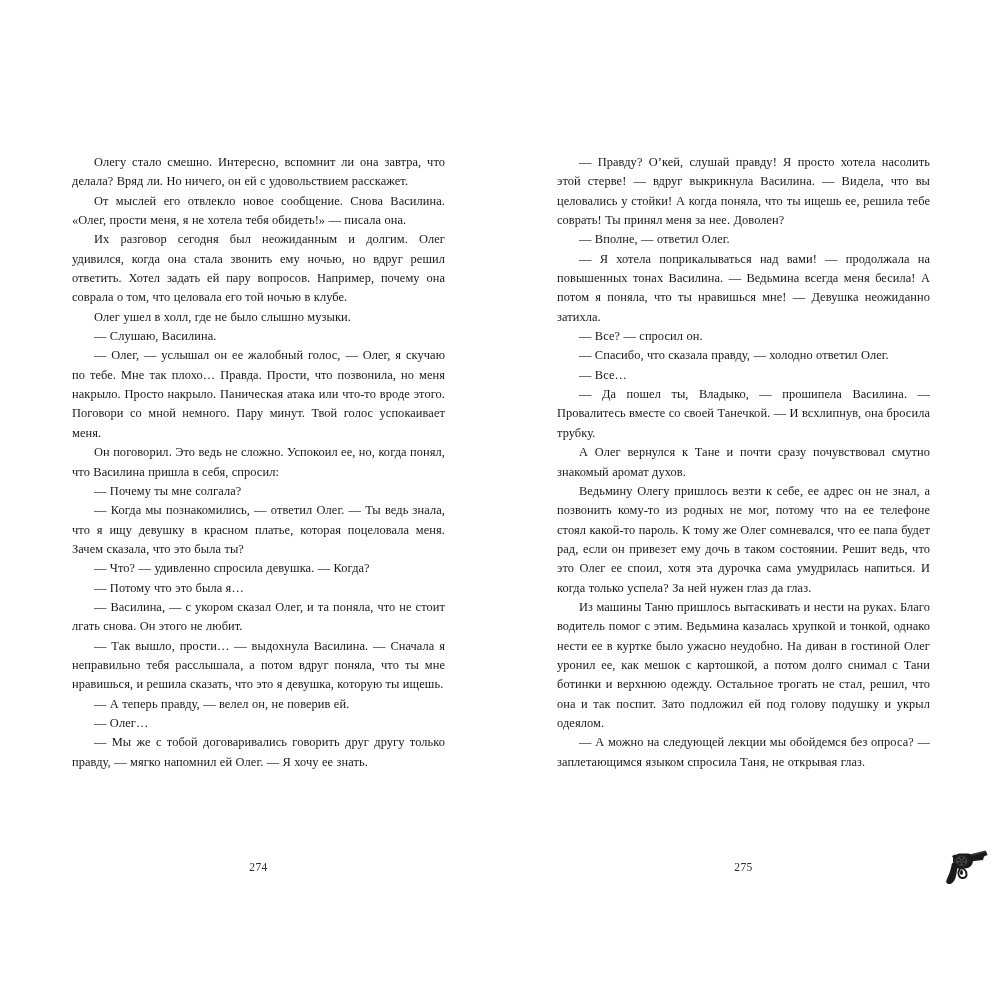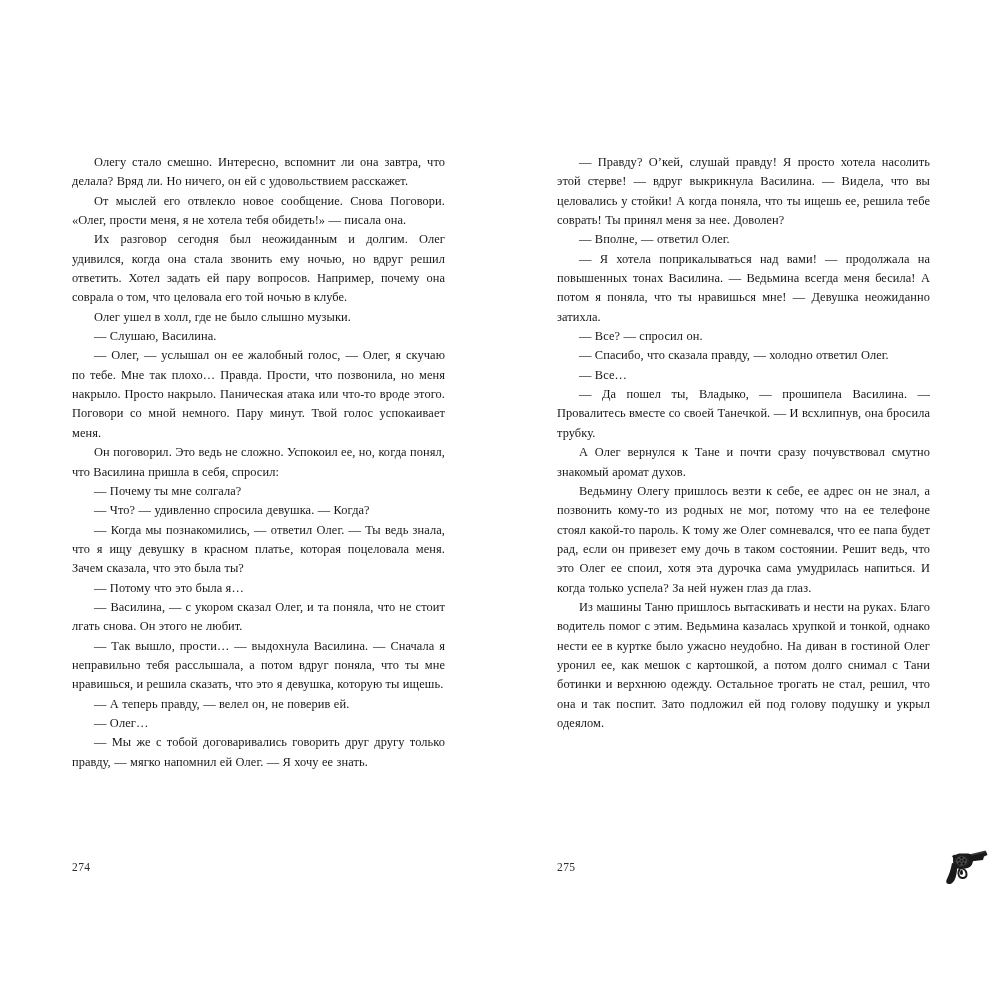--- a/index.html
+++ b/index.html
@@ -51,21 +51,21 @@
   .textblock p {
     margin: 0;
     text-indent: 22px;
   }
 
   .folio {
     position: absolute;
     bottom: 0;
     font-size: 11.5px;
     color: #2b2b2b;
-    text-align: left;
+    text-align: center;
     letter-spacing: 0.4px;
   }
   .page-left .folio  { left: 72px;  width: 373px; top: 861px; }
   .page-right .folio { left: 57px;  width: 373px; top: 861px; }
 
   .revolver {
     position: absolute;
     left: 438px;
     top: 845px;
     width: 54px;
@@ -83,29 +83,29 @@
   }
 </style>
 </head>
 <body>
 
 <div class="spread">
 
   <div class="page page-left">
     <div class="textblock">
       <p>Олегу стало смешно. Интересно, вспомнит ли она завтра, что делала? Вряд ли. Но ничего, он ей с удовольствием расскажет.</p>
-      <p>От мыслей его отвлекло новое сообщение. Снова Поговори. «Олег, прости меня, я не хотела тебя обидеть!» — писала она.</p>
+      <p>От мыслей его отвлекло новое сообщение. Снова Василина. «Олег, прости меня, я не хотела тебя обидеть!» — писала она.</p>
       <p>Их разговор сегодня был неожиданным и долгим. Олег удивился, когда она стала звонить ему ночью, но вдруг решил ответить. Хотел задать ей пару вопросов. Например, почему она соврала о том, что целовала его той ночью в клубе.</p>
       <p>Олег ушел в холл, где не было слышно музыки.</p>
       <p>— Слушаю, Василина.</p>
       <p>— Олег, — услышал он ее жалобный голос, — Олег, я скучаю по тебе. Мне так плохо… Правда. Прости, что позвонила, но меня накрыло. Просто накрыло. Паническая атака или что-то вроде этого. Поговори со мной немного. Пару минут. Твой голос успокаивает меня.</p>
       <p>Он поговорил. Это ведь не сложно. Успокоил ее, но, когда понял, что Василина пришла в себя, спросил:</p>
       <p>— Почему ты мне солгала?</p>
+      <p>— Когда мы познакомились, — ответил Олег. — Ты ведь знала, что я ищу девушку в красном платье, которая поцеловала меня. Зачем сказала, что это была ты?</p>
       <p>— Что? — удивленно спросила девушка. — Когда?</p>
-      <p>— Когда мы познакомились, — ответил Олег. — Ты ведь знала, что я ищу девушку в красном платье, которая поцеловала меня. Зачем сказала, что это была ты?</p>
       <p>— Потому что это была я…</p>
       <p>— Василина, — с укором сказал Олег, и та поняла, что не стоит лгать снова. Он этого не любит.</p>
       <p>— Так вышло, прости… — выдохнула Василина. — Сначала я неправильно тебя расслышала, а потом вдруг поняла, что ты мне нравишься, и решила сказать, что это я девушка, которую ты ищешь.</p>
       <p>— А теперь правду, — велел он, не поверив ей.</p>
       <p>— Олег…</p>
       <p>— Мы же с тобой договаривались говорить друг другу только правду, — мягко напомнил ей Олег. — Я хочу ее знать.</p>
     </div>
     <div class="folio">274</div>
   </div>
 
@@ -114,20 +114,21 @@
       <p>— Правду? О’кей, слушай правду! Я просто хотела насолить этой стерве! — вдруг выкрикнула Василина. — Видела, что вы целовались у стойки! А когда поняла, что ты ищешь ее, решила тебе соврать! Ты принял меня за нее. Доволен?</p>
       <p>— Вполне, — ответил Олег.</p>
       <p>— Я хотела поприкалываться над вами! — продолжала на повышенных тонах Василина. — Ведьмина всегда меня бесила! А потом я поняла, что ты нравишься мне! — Девушка неожиданно затихла.</p>
       <p>— Все? — спросил он.</p>
       <p>— Спасибо, что сказала правду, — холодно ответил Олег.</p>
       <p>— Все…</p>
       <p>— Да пошел ты, Владыко, — прошипела Василина. — Провалитесь вместе со своей Танечкой. — И всхлипнув, она бросила трубку.</p>
       <p>А Олег вернулся к Тане и почти сразу почувствовал смутно знакомый аромат духов.</p>
       <p>Ведьмину Олегу пришлось везти к себе, ее адрес он не знал, а позвонить кому-то из родных не мог, потому что на ее телефоне стоял какой-то пароль. К тому же Олег сомневался, что ее папа будет рад, если он привезет ему дочь в таком состоянии. Решит ведь, что это Олег ее споил, хотя эта дурочка сама умудрилась напиться. И когда только успела? За ней нужен глаз да глаз.</p>
       <p>Из машины Таню пришлось вытаскивать и нести на руках. Благо водитель помог с этим. Ведьмина казалась хрупкой и тонкой, однако нести ее в куртке было ужасно неудобно. На диван в гостиной Олег уронил ее, как мешок с картошкой, а потом долго снимал с Тани ботинки и верхнюю одежду. Остальное трогать не стал, решил, что она и так поспит. Зато подложил ей под голову подушку и укрыл одеялом.</p>
+      <p>— А можно на следующей лекции мы обойдемся без опроса? — заплетающимся языком спросила Таня, не открывая глаз.</p>
     </div>
     <div class="folio">275</div>
 
     <div class="revolver">
       <svg viewBox="0 0 108 88" xmlns="http://www.w3.org/2000/svg">
         <g fill="#1a1a1a">
 
           <path d="M46 24 L96 12 L99 20 L92 23 L90 30 L47 35 Z"></path>
 
           <path d="M50 22 L95 11 L96 14 L51 26 Z" fill="#3a3a3a"></path>

